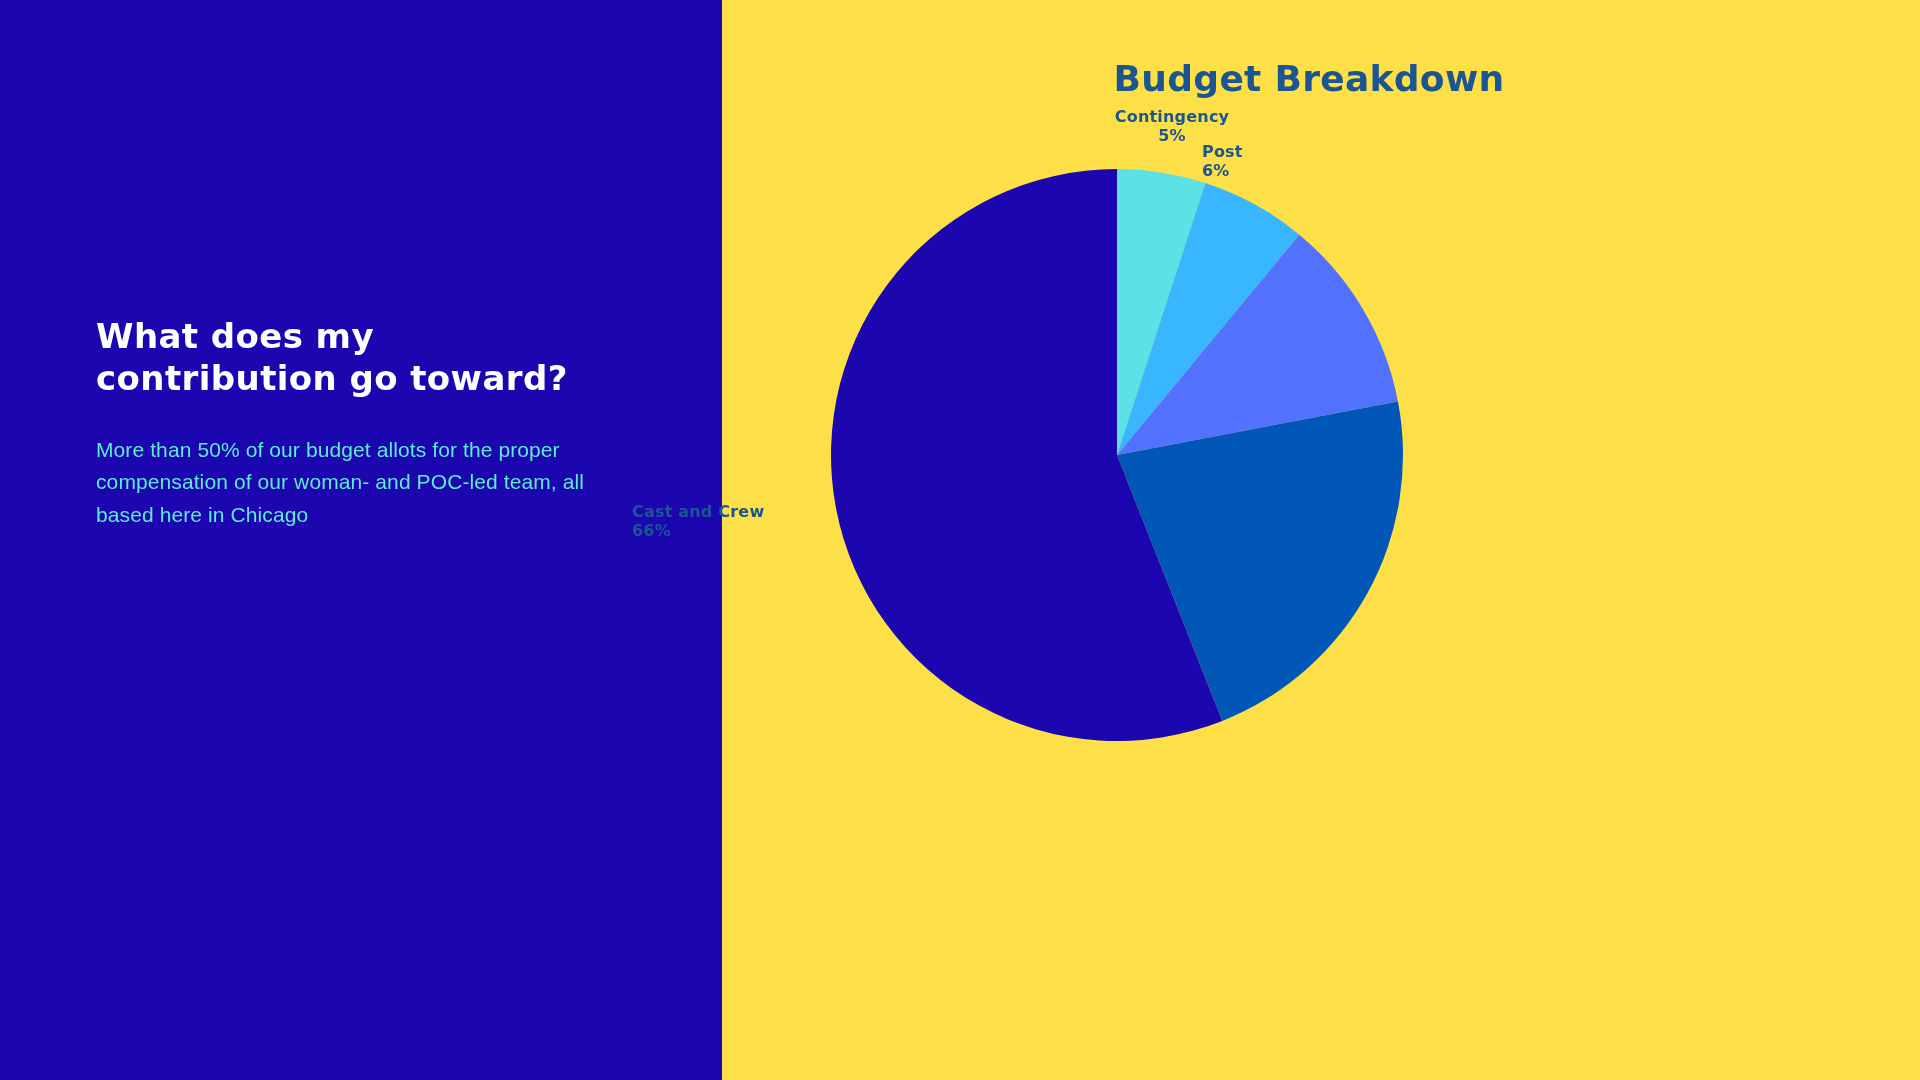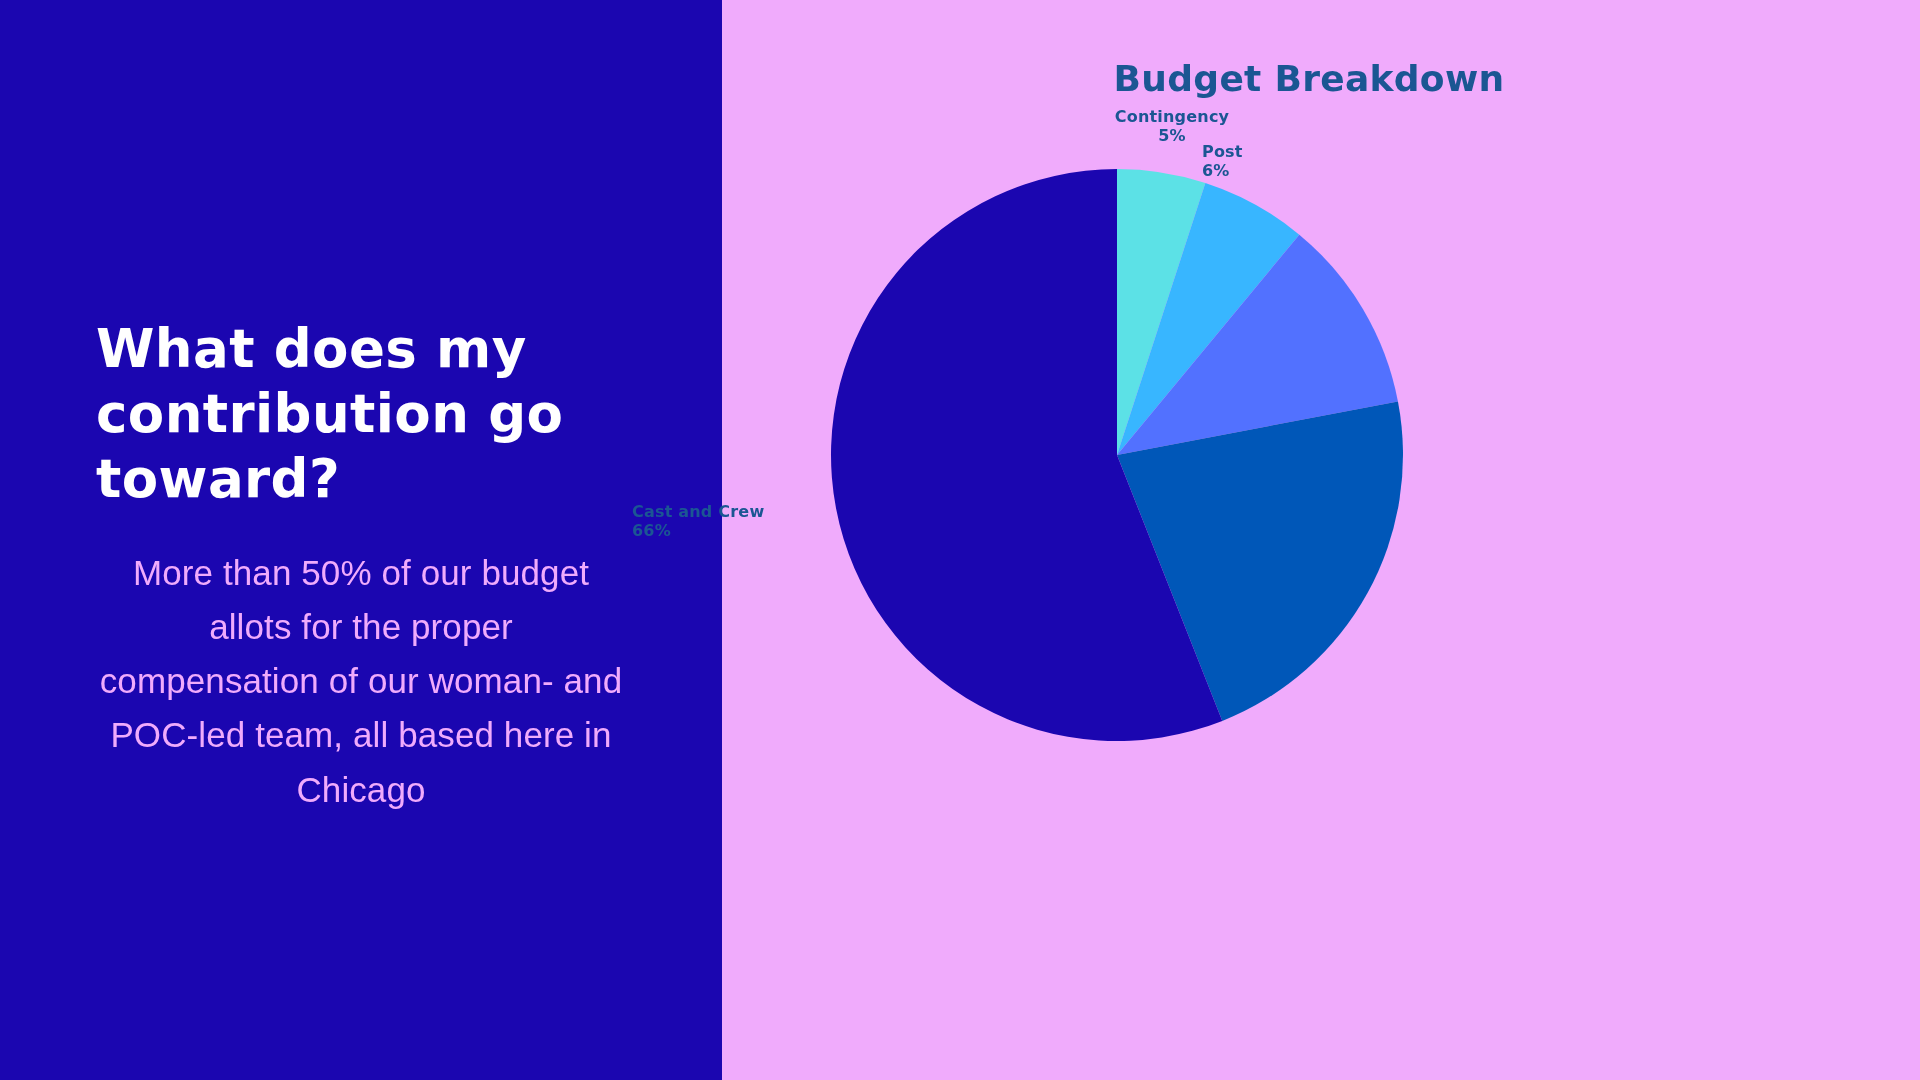--- a/index.html
+++ b/index.html
@@ -21,43 +21,42 @@
   #panel-inner {
     position:absolute;
     left:96px;
     top:316px;
     width:530px;
   }
   #headline {
     color:#ffffff;
     font-family:"DejaVu Sans", sans-serif;
     font-weight:700;
-    font-size:53px;
+    font-size:34px;
     line-height:1.23;
     letter-spacing:0.4px;
     margin-bottom:34px;
     white-space:pre-line;
   }
   #body-copy {
-    color:#f0abfc;
+    color:#5eead4;
     font-family:"Liberation Sans", sans-serif;
     font-weight:400;
-    font-size:35px;
+    font-size:21px;
     line-height:1.55;
     letter-spacing:0.1px;
     white-space:pre-line;
-    text-align:center;
   }
 
   
   #chart-panel {
     position:absolute;
     left:722px; top:0;
     width:1198px; height:1080px;
-    background:#f0abfc;
+    background:#fde047;
   }
   #chart-title {
     position:absolute;
     left:0; right:0;
     top:58px;
     text-align:center;
     color:#1B5693;
     font-family:"DejaVu Sans", sans-serif;
     font-weight:700;
     font-size:36px;

